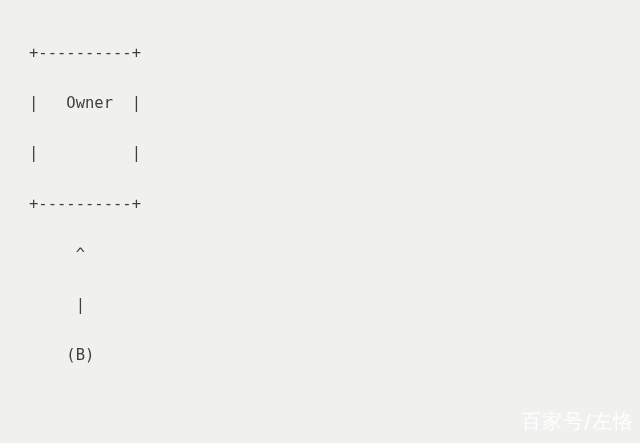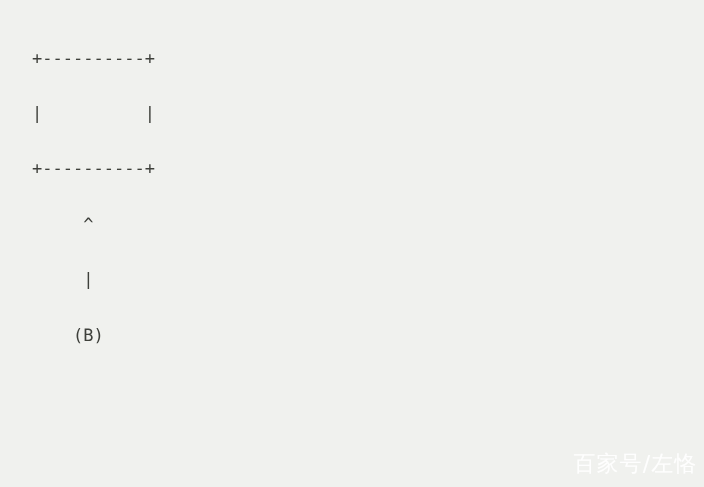--- a/index.html
+++ b/index.html
@@ -44,20 +44,21 @@
     user-select: none;
     pointer-events: none;
   }
 </style>
 </head>
 <body>
 
 <div class="screen">
   <div class="ascii">
     <div class="line">   +----------+</div>
+    <div class="line">   |   Owner  |</div>
     <div class="line">   |          |</div>
     <div class="line">   +----------+</div>
     <div class="line">        ^</div>
     <div class="line">        |</div>
     <div class="line">       (B)</div>
     
     
     
     
     

